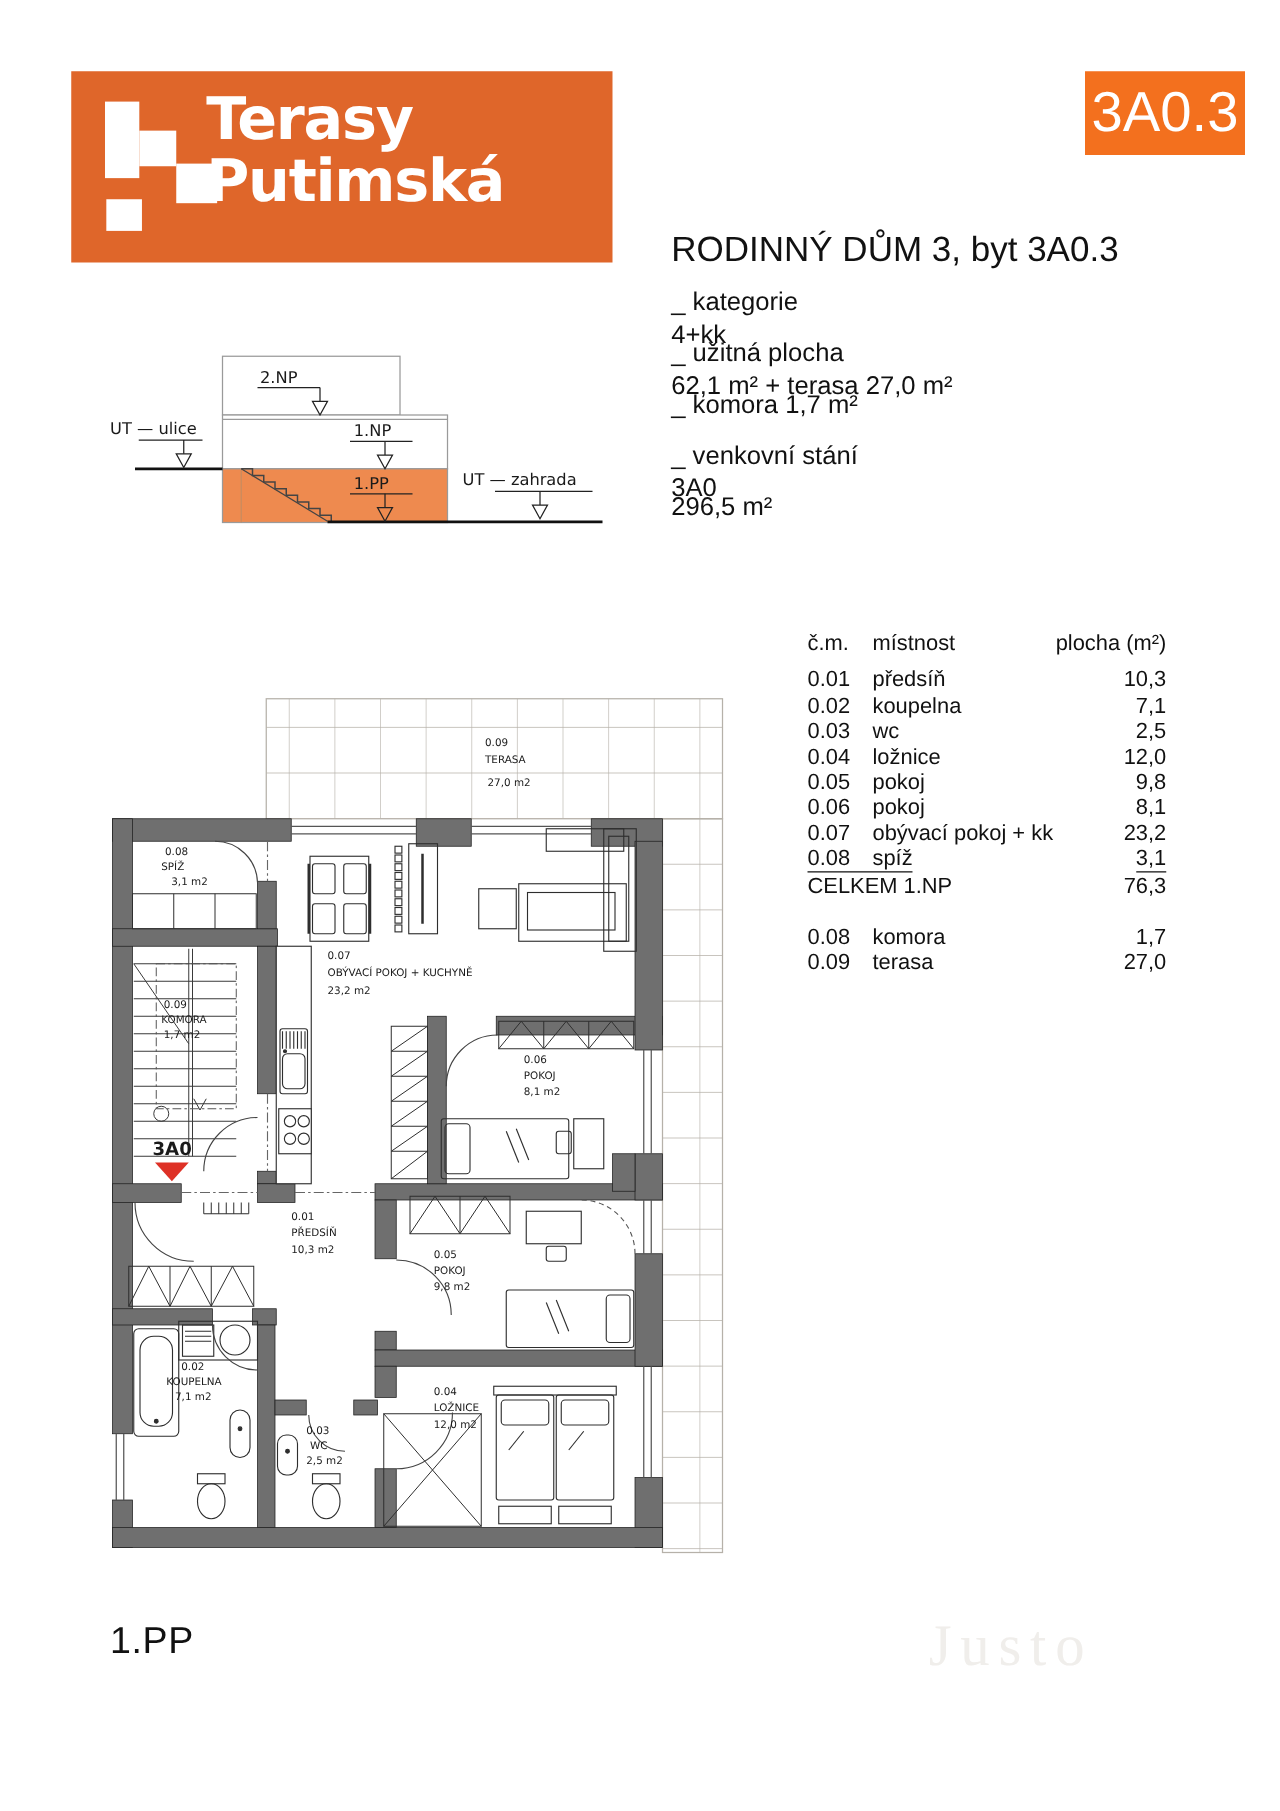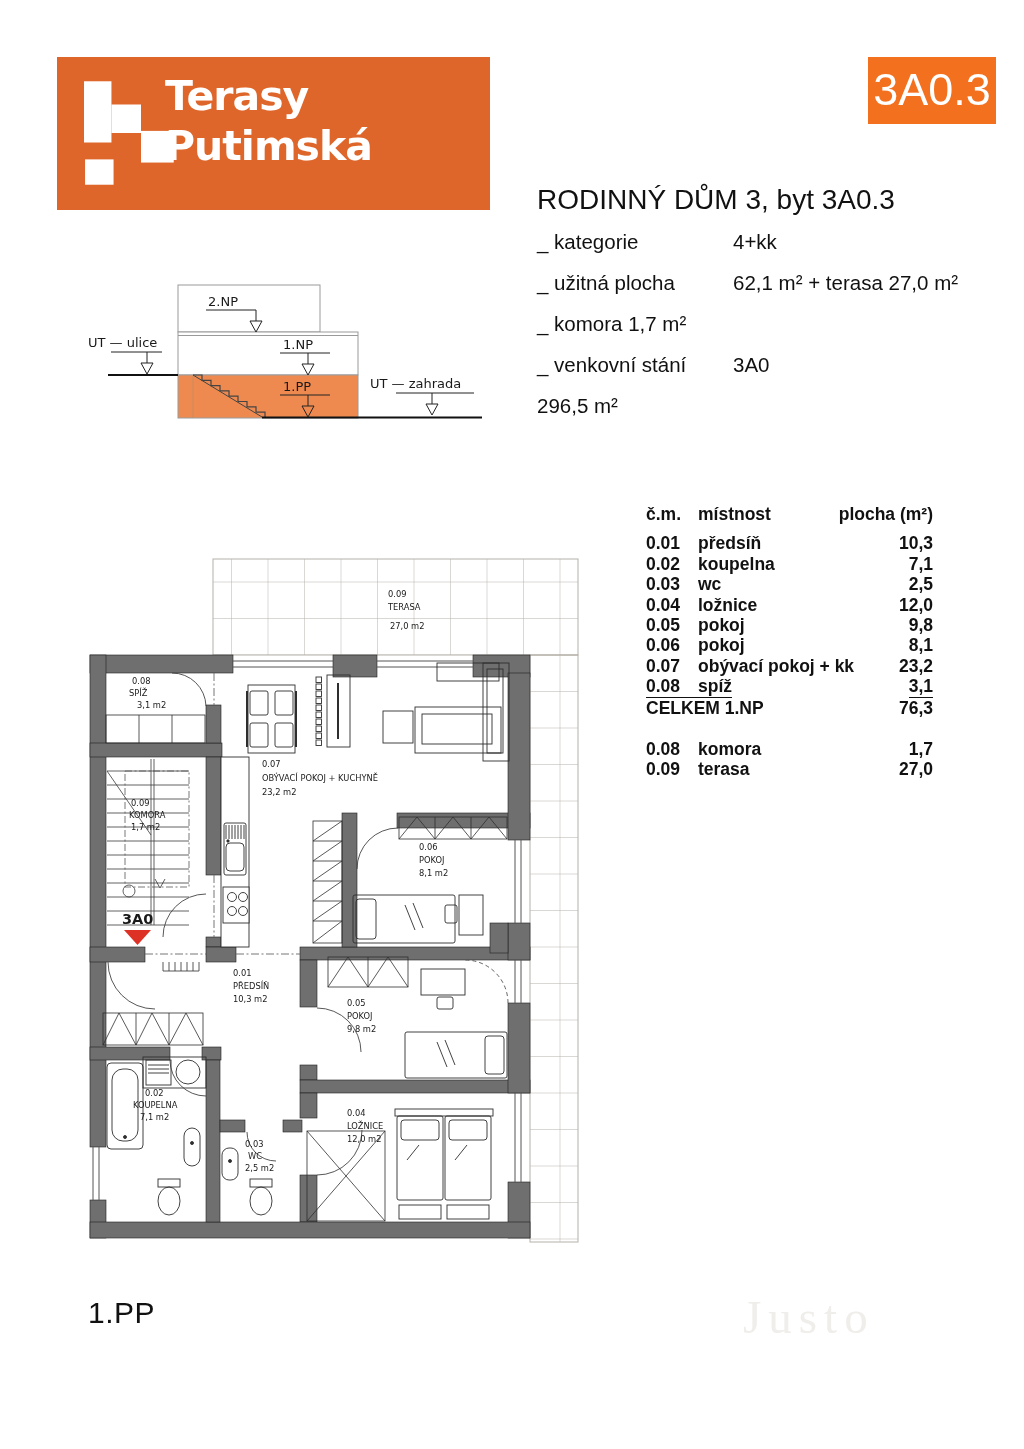--- a/index.html
+++ b/index.html
@@ -2,32 +2,32 @@
 <html><head>
 <meta charset="utf-8">
 <style>
   html,body{margin:0;padding:0;background:#888;}
   .page{position:relative;width:1024px;height:1449px;background:#ffffff;overflow:hidden;
         font-family:"Liberation Sans",sans-serif;color:#111;}
   
   .logo{position:absolute;left:57px;top:57px;width:433px;height:153px;background:#DF662A;}
   .logo-icon{position:absolute;left:27px;top:22px;}
   .logo-text{position:absolute;left:108px;top:14px;color:#fff;font-weight:bold;
-             font-size:41px;line-height:50px;letter-spacing:-1px;font-family:"DejaVu Sans",sans-serif;}
+             font-size:47px;line-height:50px;letter-spacing:-1px;font-family:"DejaVu Sans",sans-serif;}
   
   .header-title{position:absolute;left:517px;top:90px;font-size:23px;font-weight:bold;white-space:nowrap;}
   .badge{position:absolute;left:868px;top:57px;width:128px;height:67px;background:#F3701E;color:#fff;
          font-size:45px;line-height:65px;text-align:center;}
   .subtitle{position:absolute;left:537px;top:184px;font-size:28px;}
   .details{position:absolute;left:537px;top:229px;font-size:20.5px;}
-  .detail-row{display:flex;height:41px;line-height:26px;}
+  .detail-row{display:flex;height:41px;line-height:26px;flex-direction:column;}
   .detail-label{width:196px;}
   
   .rtable{position:absolute;left:646px;top:504px;width:287px;font-size:17.5px;}
-  .trow{display:flex;justify-content:space-between;line-height:20.4px;white-space:nowrap;font-weight:bold;}
+  .trow{display:flex;justify-content:space-between;line-height:20.4px;white-space:nowrap;}
   .thead{margin-bottom:9px;}
   .nm{display:flex;}
   .tnum{display:inline-block;width:52px;}
   .tarea{text-align:left;}
   .u{border-bottom:1.4px solid #111;}
   .tgap{height:21px;}
   
   .floor-label{position:absolute;left:88px;top:1296px;font-size:30px;letter-spacing:0.5px;}
   .watermark{position:absolute;left:743px;top:1290px;font-family:"Liberation Serif",serif;
              font-size:47px;letter-spacing:7px;color:#F0EEEB;}

